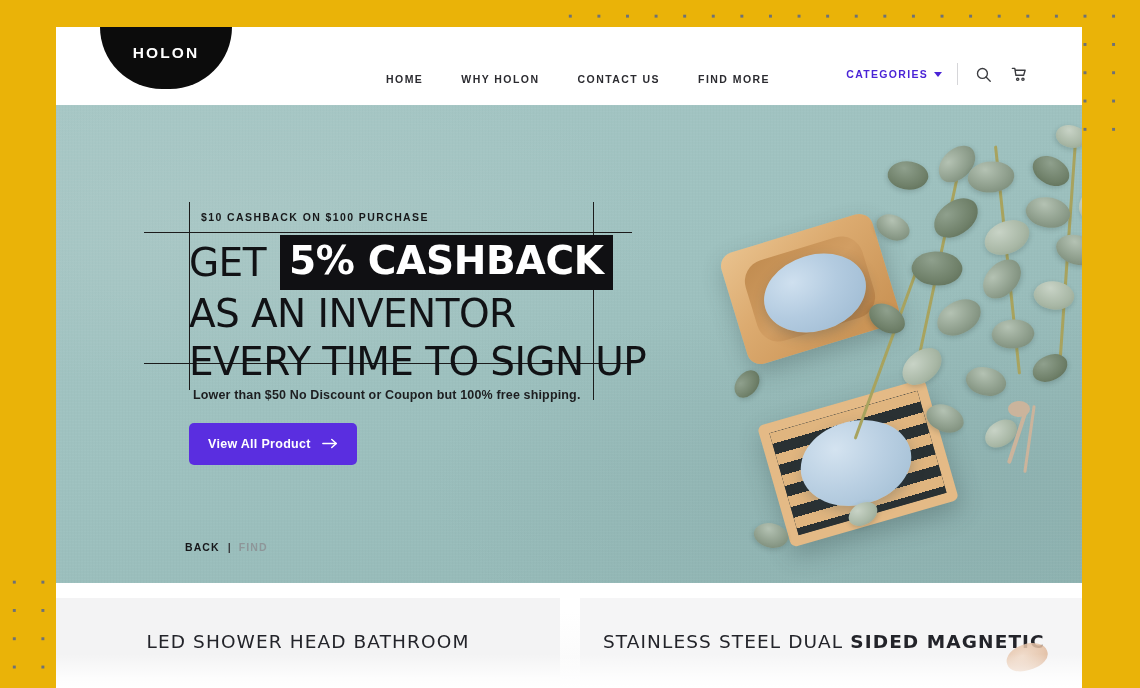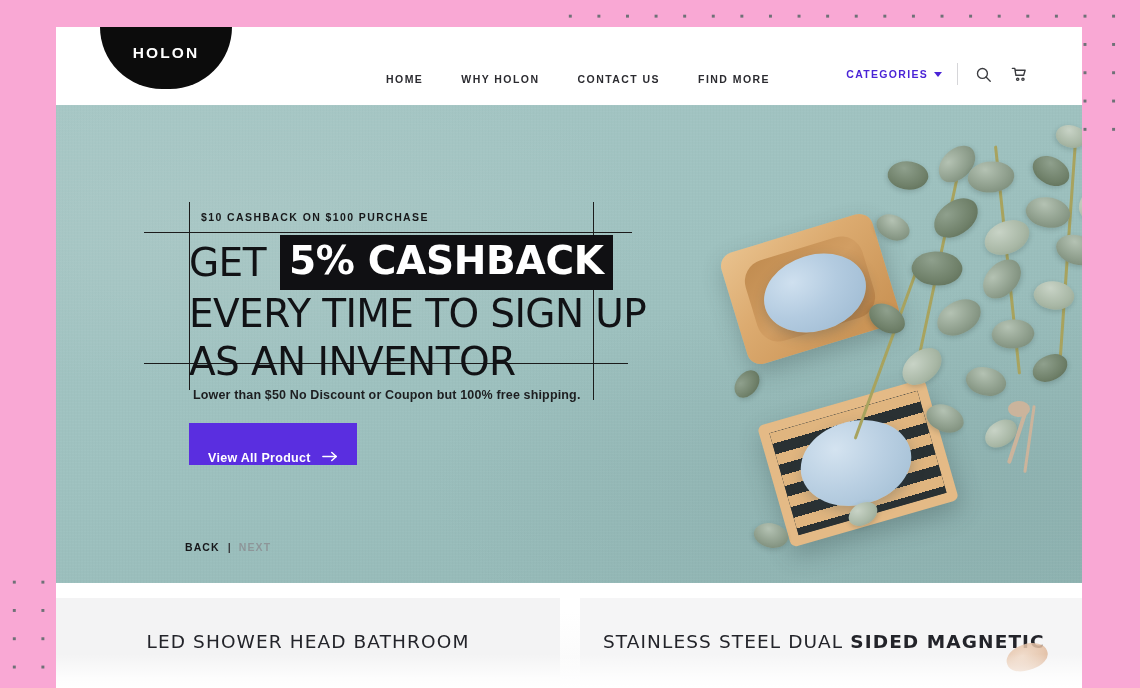--- a/index.html
+++ b/index.html
@@ -2,21 +2,21 @@
 <html><head>
 <meta charset="utf-8">
 <style>
   * { box-sizing: border-box; margin: 0; padding: 0; }
   html, body {
     width: 1140px; height: 688px;
     overflow: hidden;
     font-family: "Liberation Sans", sans-serif;
     background: #ffffff;
   }
-  #stage { position: relative; width: 1140px; height: 688px; background: #f9a8d4; }
+  #stage { position: relative; width: 1140px; height: 688px; background: #eab308; }
 
   
   .dotgrid {
     position: absolute;
     background-image: radial-gradient(circle, #6e7176 1.4px, rgba(0,0,0,0) 1.6px);
     background-size: 28.6px 28.3px;
     background-position: 0 0;
   }
   #dots-top-right { left: 556px; top: 2px; width: 584px; height: 146px; }
   #dots-bottom-left { left: 0px; top: 568px; width: 600px; height: 124px; }
@@ -136,22 +136,22 @@
   #subtext {
     position: absolute; left: 4px; top: 186px;
     font-size: 12.5px; font-weight: 600; color: #1d1e20;
     letter-spacing: .15px; white-space: nowrap;
   }
   #cta {
     position: absolute; left: 0px; top: 221px;
     background: #5a2ee0; color: #ffffff;
     border: none; cursor: pointer;
     padding: 0 19px; height: 42px;
-    display: flex; align-items: flex-end; gap: 11px;
-    border-radius: 0;
+    display: flex; align-items: center; gap: 11px;
+    border-radius: 5px;
   }
   #cta-label { font-size: 12.5px; font-weight: 700; letter-spacing: .3px; }
   #back-next {
     position: absolute; left: 129px; top: 436px; z-index: 6;
     display: flex; align-items: center; gap: 8px;
   }
   #back-label { font-size: 10.5px; font-weight: 700; letter-spacing: 1.1px; color: #16171a; cursor: pointer; }
   #bn-sep { font-size: 11px; font-weight: 700; color: #3c3d40; }
   #next-label { font-size: 10.5px; font-weight: 600; letter-spacing: 1.1px; color: #8e9699; cursor: pointer; }
 
@@ -346,41 +346,41 @@
     <div class="rule" id="rule-v2"></div>
 
     <div id="hero-copy">
       <div id="eyebrow">$10 CASHBACK ON $100 PURCHASE</div>
 
       <div id="headline">
         <div class="hl-line" id="hl-line1">
           <span class="hl-plain">GET</span>
           <span class="hl-mark">5% CASHBACK</span>
         </div>
+        <div class="hl-line">AS AN INVENTOR</div>
         <div class="hl-line">EVERY TIME TO SIGN UP</div>
-        <div class="hl-line">AS AN INVENTOR</div>
       </div>
 
       <div id="subtext">Lower than $50 No Discount or Coupon but 100% free shipping.</div>
 
       <button id="cta">
         <span id="cta-label">View All Product</span>
         <span id="cta-arrow">
           <svg width="16" height="11" viewBox="0 0 18 12" fill="none" stroke="#ffffff" stroke-width="1.7" stroke-linecap="round" stroke-linejoin="round">
             <line x1="1" y1="6" x2="16" y2="6"></line>
             <polyline points="11,1.5 16,6 11,10.5"></polyline>
           </svg>
         </span>
       </button>
     </div>
 
     <div id="back-next">
       <span id="back-label">BACK</span>
       <span id="bn-sep">|</span>
-      <span id="next-label">NEXT</span>
+      <span id="next-label">FIND</span>
     </div>
   </section>
 
   <div id="cards">
     <div class="pcard" id="pcard1">
       <div class="pcard-title">LED SHOWER HEAD BATHROOM</div>
     </div>
     <div class="pcard" id="pcard2">
       <div class="pcard-title"><span>STAINLESS STEEL DUAL </span><span class="t-bold">SIDED MAGNETIC</span></div>
       <div id="pcard2-thumb"></div>

